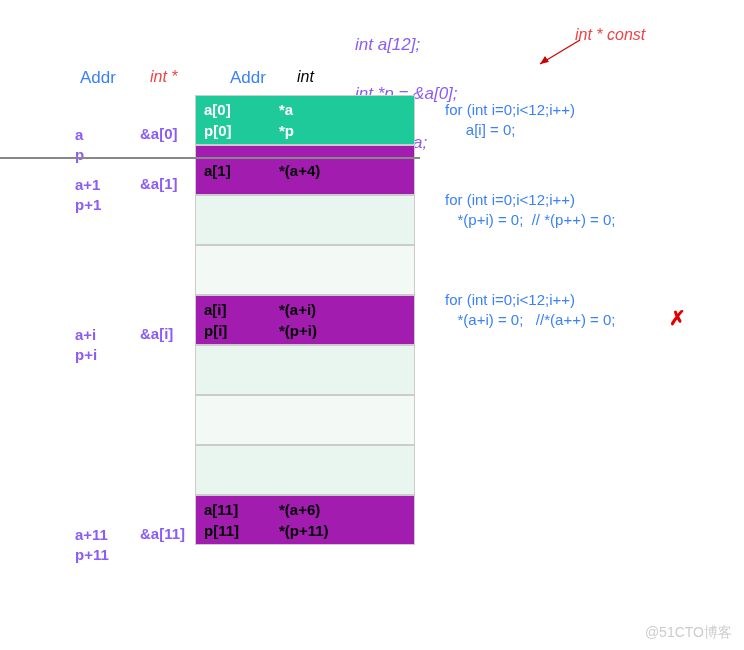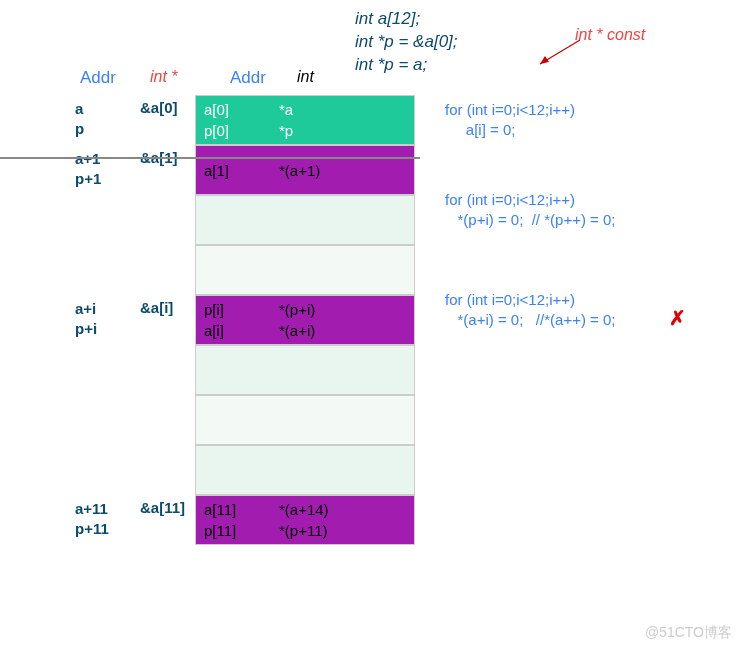--- a/index.html
+++ b/index.html
@@ -4,21 +4,21 @@
 <style>
   * { box-sizing: border-box; margin: 0; padding: 0; }
   body {
     font-family: "Segoe UI", Arial, sans-serif;
     width: 744px; height: 650px;
     background: #fff;
     position: relative;
     overflow: hidden;
   }
   .italic { font-style: italic; }
-  .blue { color: #0c4a6e; }
+  .blue { color: #8b5cf6; margin-top: 26px; }
   .red { color: #ef4444; }
   .green { color: #000000; }
   .black { color: #3b82f6; }
 
   .decl-area {
     position: absolute;
     left: 355px; top: 8px;
     font-size: 17px;
     line-height: 1.35;
   }
@@ -71,21 +71,21 @@
     font-size: 15px;
     font-weight: bold;
     white-space: nowrap;
   }
   .cell-box {
     width: 220px;
     border: 1px solid #ccc;
     padding: 2px 8px;
     font-size: 15px;
     line-height: 1.4;
-    font-weight: normal;
+    font-weight: bold;
     display: flex;
     flex-direction: column;
     justify-content: center;
   }
   .cell-box .dline { display: flex; }
   .cell-box .c1 { width: 75px; }
   .cell-box .c2 { flex: 1; }
 
   .bg0 { background: #1ec99a; color: #fff; }
   .bg0 .c1, .bg0 .c2 { color: #fff; }
@@ -167,21 +167,21 @@
     </div>
     <div class="row">
       <div class="cell-addr blue">
         <div>a+1</div>
         <div>p+1</div>
       </div>
       <div class="cell-ptr blue">&amp;a[1]</div>
       <div class="cell-box bg1">
         <div class="dline">
           <span class="c1">a[1]</span>
-          <span class="c2">*(a+1)</span>
+          <span class="c2">*(a+4)</span>
         </div>
       </div>
     </div>
     <div class="row">
       <div class="cell-addr blue">
         <div></div>
         <div></div>
       </div>
       <div class="cell-ptr blue"></div>
       <div class="cell-box bg2"></div>
@@ -195,27 +195,27 @@
       <div class="cell-box bg3"></div>
     </div>
     <div class="row">
       <div class="cell-addr blue">
         <div>a+i</div>
         <div>p+i</div>
       </div>
       <div class="cell-ptr blue">&amp;a[i]</div>
       <div class="cell-box bg1">
         <div class="dline">
+          <span class="c1">a[i]</span>
+          <span class="c2">*(a+i)</span>
+        </div>
+        <div class="dline">
           <span class="c1">p[i]</span>
           <span class="c2">*(p+i)</span>
         </div>
-        <div class="dline">
-          <span class="c1">a[i]</span>
-          <span class="c2">*(a+i)</span>
-        </div>
       </div>
     </div>
     <div class="row">
       <div class="cell-addr blue">
         <div></div>
         <div></div>
       </div>
       <div class="cell-ptr blue"></div>
       <div class="cell-box bg2"></div>
     </div>
@@ -237,21 +237,21 @@
     </div>
     <div class="row">
       <div class="cell-addr blue">
         <div>a+11</div>
         <div>p+11</div>
       </div>
       <div class="cell-ptr blue">&amp;a[11]</div>
       <div class="cell-box bg1">
         <div class="dline">
           <span class="c1">a[11]</span>
-          <span class="c2">*(a+14)</span>
+          <span class="c2">*(a+6)</span>
         </div>
         <div class="dline">
           <span class="c1">p[11]</span>
           <span class="c2">*(p+11)</span>
         </div>
       </div>
     </div>
   </div>
 
 <div class="separator"></div>

